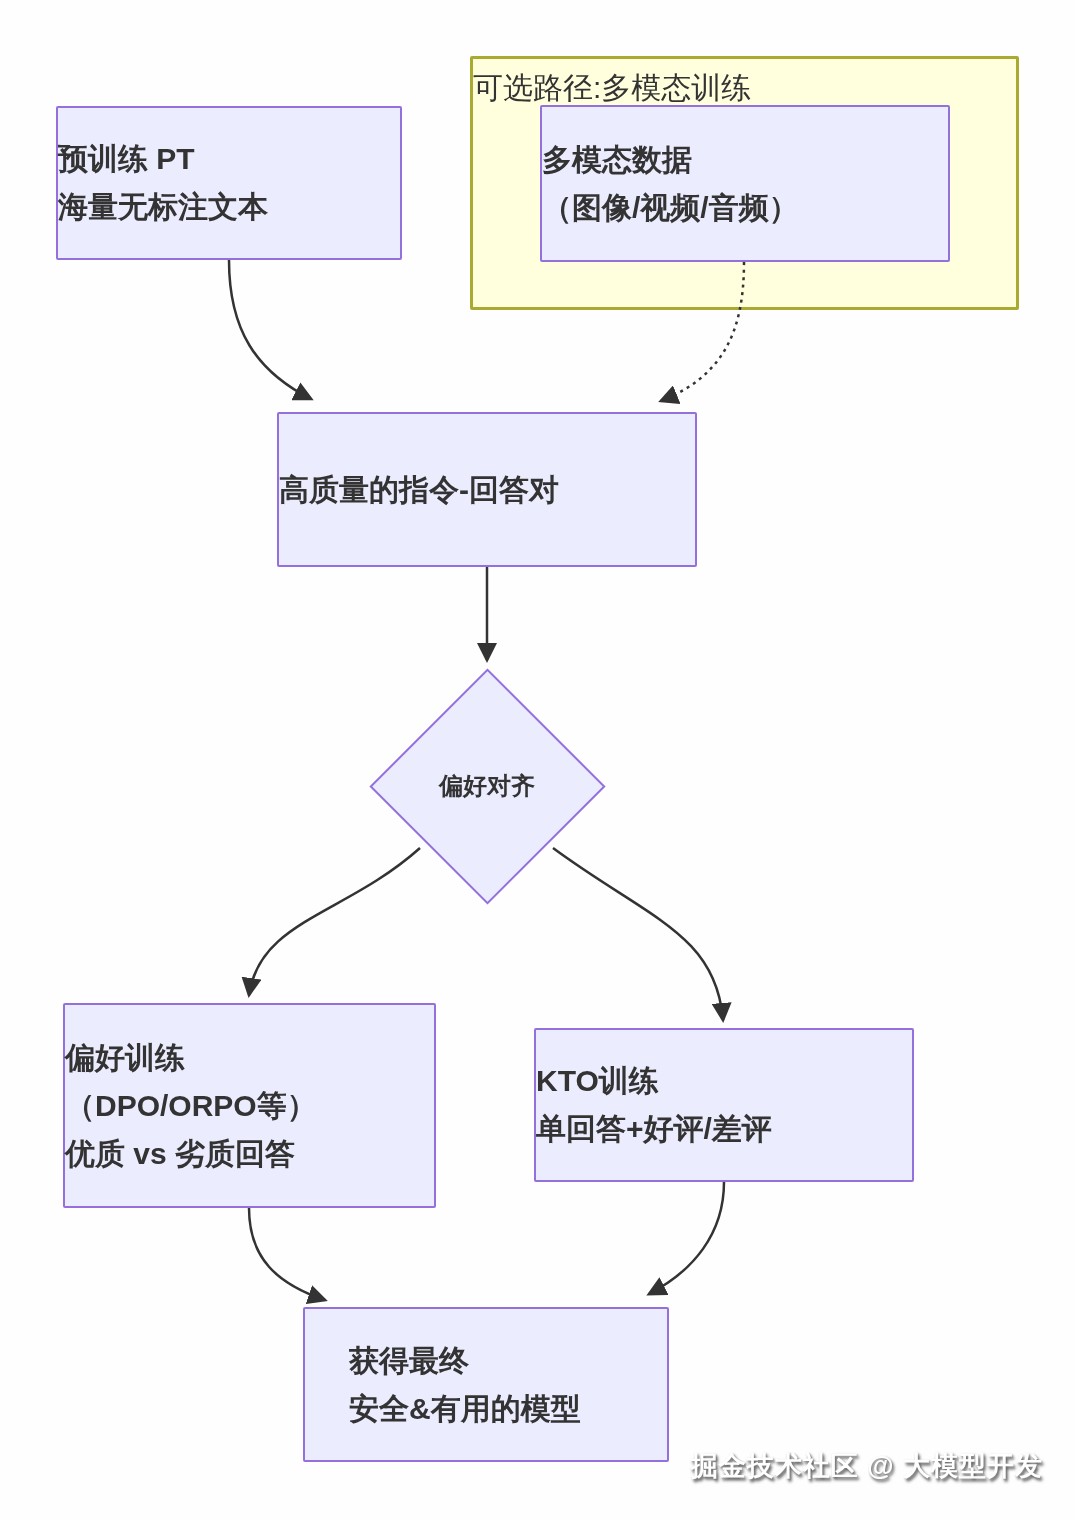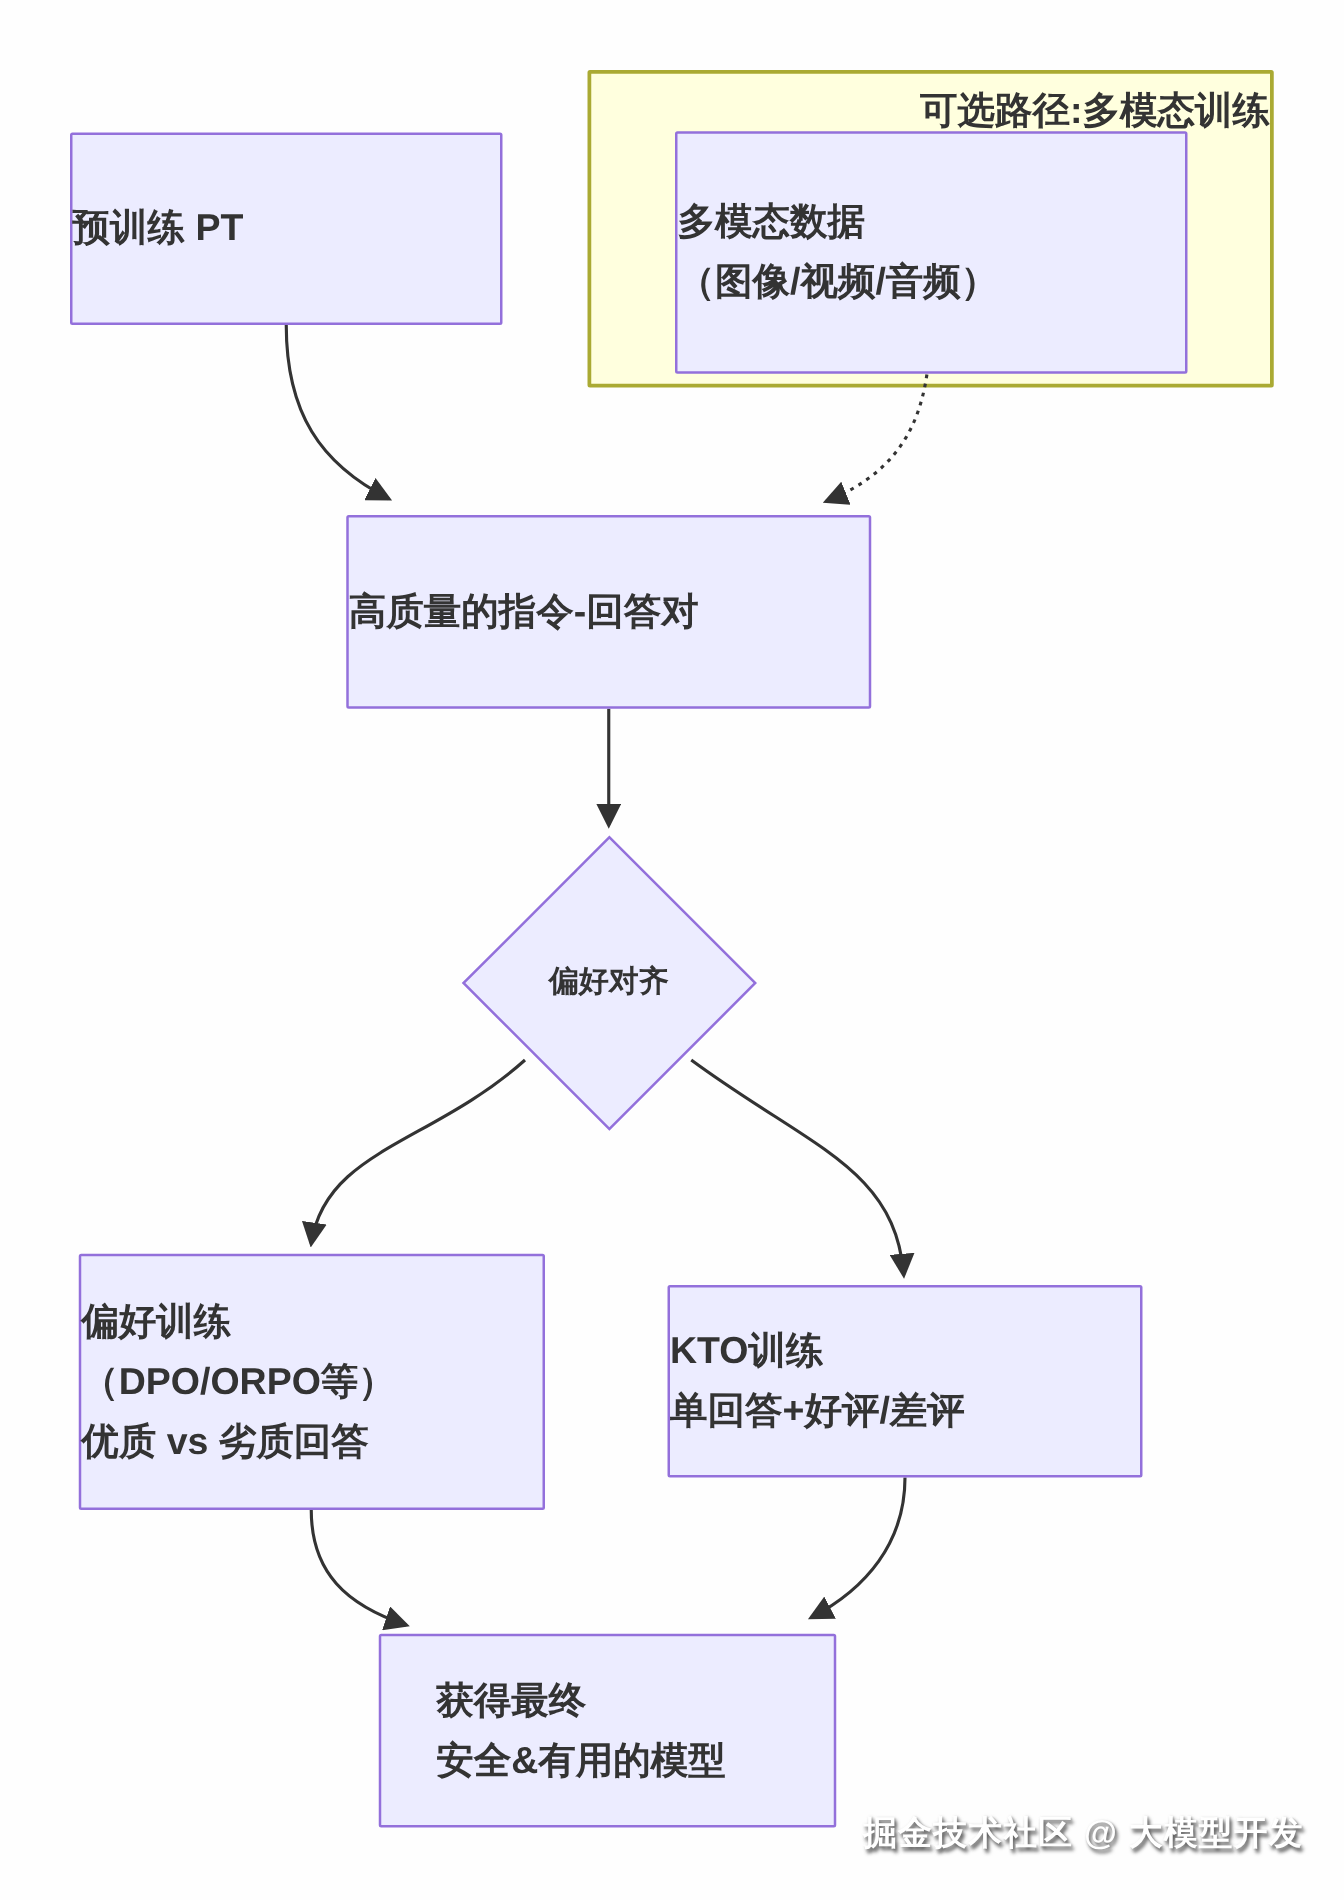--- a/index.html
+++ b/index.html
@@ -37,38 +37,38 @@
   .edge.dashed { stroke-dasharray: 3 4.5; }
   .group {
     position: absolute;
     left: 470px; top: 56px; width: 549px; height: 254px;
     background: var(--group-fill);
     border: 3px solid var(--group-border);
     border-radius: 2px;
   }
   .group-title {
     position: absolute; top: 9px; left: 0; right: 0;
-    text-align: right;
-    font-size: 30px; font-weight: bold;
+    text-align: left;
+    font-size: 30px; font-weight: normal;
     color: var(--text);
   }
   .node {
     position: absolute;
     display: flex; flex-direction: column;
     align-items: flex-start; justify-content: center;
     text-align: center;
     background: var(--node-fill);
     border: 2px solid var(--node-border);
     border-radius: 2px;
     color: var(--text);
     font-size: 30px; font-weight: bold;
     line-height: 48px;
   }
   .node-pretrain   { left: 56px;  top: 106px;  width: 346px; height: 154px; }
-  .node-multimodal { left: 540px; top: 105px;  width: 410px; height: 194px; }
+  .node-multimodal { left: 540px; top: 105px;  width: 410px; height: 157px; }
   .node-sft        { left: 277px; top: 412px;  width: 420px; height: 155px; }
   .node-preference { left: 63px;  top: 1003px; width: 373px; height: 205px; }
   .node-kto        { left: 534px; top: 1028px; width: 380px; height: 154px; }
   .node-final      { left: 303px; top: 1307px; width: 366px; height: 155px; padding-left: 44px; }
   .diamond-shape {
     position: absolute;
     left: 404px; top: 703px;
     width: 167px; height: 167px;
     transform: rotate(45deg);
     background: var(--node-fill);
@@ -111,20 +111,21 @@
     <path class="edge dashed" d="M744,262 C744,332 723,376 661,401" marker-end="url(#arrow)"></path>
     <path class="edge" d="M487,567 L487,660" marker-end="url(#arrow)"></path>
     <path class="edge" d="M420,848 C345,915 260,920 249,995" marker-end="url(#arrow)"></path>
     <path class="edge" d="M553,848 C648,918 716,934 723,1020" marker-end="url(#arrow)"></path>
     <path class="edge" d="M249,1208 C249,1258 277,1284 325,1300" marker-end="url(#arrow)"></path>
     <path class="edge" d="M724,1182 C724,1234 693,1271 649,1294" marker-end="url(#arrow)"></path>
   </svg>
 
   <div class="node node-pretrain">
     <div>预训练 PT</div>
+    <div>海量无标注文本</div>
   </div>
 
   <div class="node node-multimodal">
     <div>多模态数据</div>
     <div>（图像/视频/音频）</div>
   </div>
 
   <div class="node node-sft">
     <div>高质量的指令-回答对</div>
   </div>

